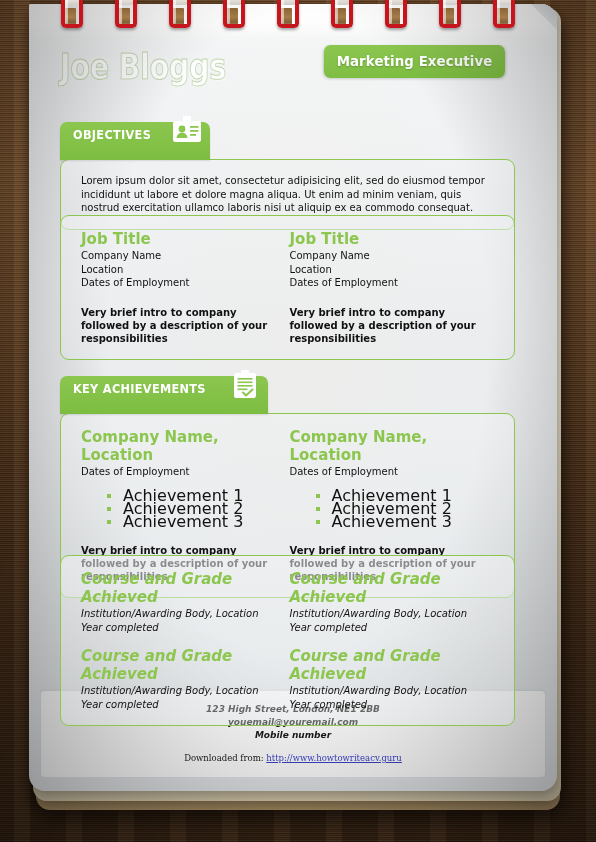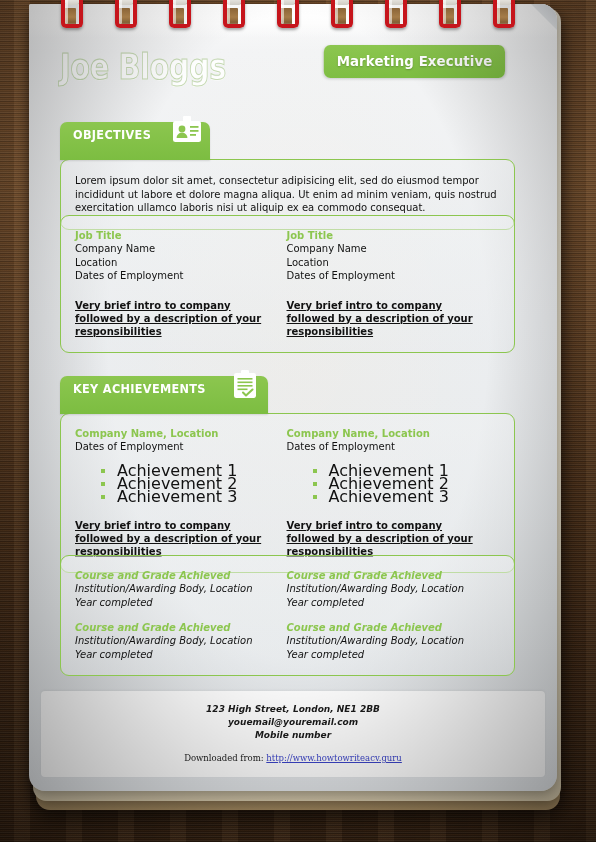--- a/index.html
+++ b/index.html
@@ -177,50 +177,49 @@
   }
   .sec-tab .icowrap svg{
     position:absolute; left:2px; top:-6px;
   }
   .sec-body {
     position:relative;
     margin-top:-1px;
     border:1px solid #8cc64f;
     border-radius: 9px;
     background: linear-gradient(180deg, rgba(240,242,243,0.55), rgba(232,235,237,0.35));
-    padding: 14px 16px 14px 14px;
+    padding: 14px 16px 14px 20px;
     z-index:1;
   }
 
   
   .cols { display:flex; }
   .col { width:50%; box-sizing:border-box; padding-right:14px; }
 
   .lbl-green {
     color:#8cc64f;
     font-family:"DejaVu Sans", sans-serif;
     font-weight:700;
-    font-size:10px;
+    font-size:15px;
     margin:0 0 1px 0;
   }
   .line {
     color:#111;
     font-family:"DejaVu Sans", sans-serif;
     font-size:10px;
     line-height:13.5px;
     margin:0;
   }
   .intro {
     color:#111;
     font-family:"DejaVu Sans", sans-serif;
     font-weight:700;
     font-size:10px;
     line-height:13px;
     margin:16px 0 0 0;
-    text-decoration:underline;
   }
   .achv { margin:10px 0 0 0; padding:0 0 0 26px; list-style:none; }
   .achv li {
     position:relative;
     color:#111;
     font-family:"DejaVu Sans", sans-serif;
     font-size:16px;
     line-height:13px;
     padding-left:16px;
   }

